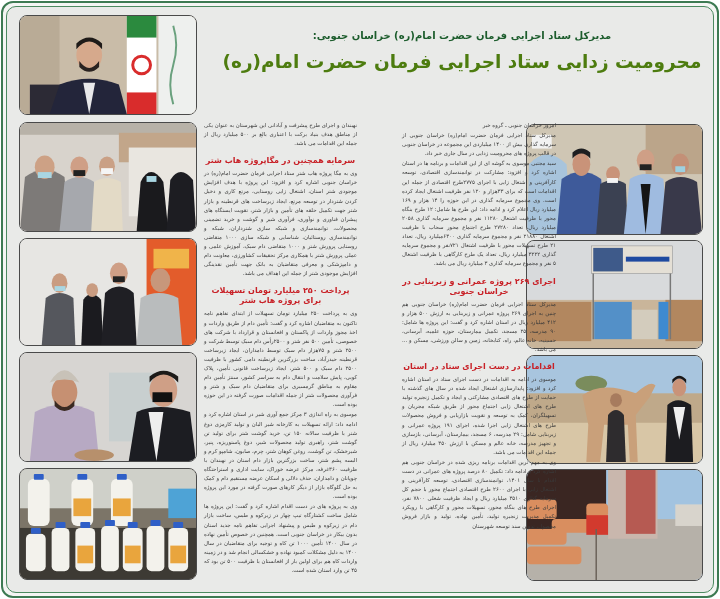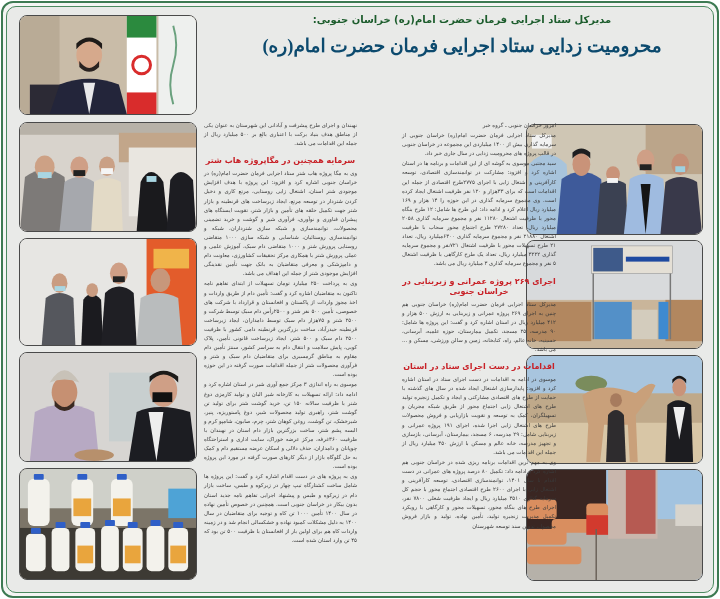--- a/index.html
+++ b/index.html
@@ -9,22 +9,22 @@
   .frame-outer {
     position: absolute; left: 1px; top: 1px; width: 718px; height: 597px;
     border: 2px solid #3d7a52; border-radius: 12px; background: #f4f5f3;
   }
   .frame-inner {
     position: absolute; left: 6px; top: 6px; width: 708px; height: 587px;
     border: 1.5px solid #4c8a60; border-radius: 10px; background: #e9eae8;
   }
 
   .header { position: absolute; left: 222px; top: 12px; width: 480px; height: 95px; text-align: center; direction: rtl; }
-  .kicker { font-size: 10px; font-weight: bold; color: #1d5d2d; margin-top: 2px; }
-  .title { font-size: 18.5px; font-weight: bold; color: #0c4a6e; line-height: 30px; letter-spacing: -0.3px; font-family: Liberation Serif, serif; }
+  .kicker { font-size: 10px; font-weight: bold; color: #1d5d2d; margin-top: 18px; }
+  .title { font-size: 18.5px; font-weight: bold; color: #4d7c0f; line-height: 30px; letter-spacing: -0.3px; }
   .title.l1 { margin-top: 6px; }
 
   .photo {
     position: absolute; border: 1.5px solid #4a4a4a; border-radius: 8px; overflow: hidden;
   }
   .photo svg { display: block; width: 100%; height: 100%; }
 
   .col { position: absolute; direction: rtl; text-align: justify; font-size: 5.4px; line-height: 9.1px; color: #3a3a3a; }
   .col p { margin-bottom: 1px; }
   .sec-h { color: #c82127; font-weight: bold; font-size: 8px; text-align: center; margin: 8px 0 3px; line-height: 10px; }
@@ -238,16 +238,17 @@
   <p>مدیرکل ستاد اجرایی فرمان حضرت امام(ره) خراسان جنوبی هم چنین به اجرای ۲۶۹ پروژه عمرانی و زیربنایی به ارزش ۵۰۰ هزار و ۴۱۲ میلیارد ریال در استان اشاره کرد و گفت: این پروژه ها شامل: ۹۰ مدرسه، ۲۵ مسجد، تکمیل بیمارستان، حوزه علمیه، آبرسانی، حسینیه، خانه عالم، راه، کتابخانه، زمین و سالن ورزشی، مسکن و ... می باشد.</p>
   <div class="sec-h">اقدامات در دست اجرای ستاد در استان</div>
   <p>موسوی در ادامه به اقدامات در دست اجرای ستاد در استان اشاره کرد و افزود: پایدارسازی اشتغال ایجاد شده در سال های گذشته با حمایت از طرح های اقتصادی مشارکتی و ایجاد و تکمیل زنجیره تولید طرح های اشتغال زایی اجتماع محور از طریق شبکه مجریان و تسهیلگران، کمک به توسعه و تقویت بازاریابی و فروش محصولات طرح های اشتغال زایی اجرا شده، اجرای ۱۹۱ پروژه عمرانی و زیربنایی شامل: ۲۹ مدرسه، ۶ مسجد، بیمارستان، آبرسانی، بازسازی و تجهیز مدرسه، خانه عالم و مسکن با ارزش ۳۵۰ میلیارد ریال از جمله این اقدامات می باشد.</p>
   <p>وی به مهم ترین اقدامات برنامه ریزی شده در خراسان جنوبی هم اشاره کرد و ادامه داد: تکمیل ۸۰ درصد پروژه های عمرانی در دست اقدام تا سال ۱۴۰۱، توانمندسازی اقتصادی، توسعه کارآفرینی و اشتغال زایی با اجرای ۲۶۰۰ طرح اقتصادی اجتماع محور با حجم کل سرمایه گذاری ۳۵۱۰ میلیارد ریال و ایجاد ظرفیت شغلی ۷۸۰۰ نفر، اجرای طرح های بنگاه محور، تسهیلات محور و کارگاهی با رویکرد تکمیل مدیریت زنجیره تولید، تأمین نهاده، تولید و بازار فروش محصول، تدوین سند توسعه شهرستان</p>
 </div>
 
 <div class="col" style="left:204px;top:121px;width:153px;">
   <p>نهبندان و اجرای طرح پیشرفت و آبادانی این شهرستان به عنوان یکی از مناطق هدف بنیاد برکت با اعتباری بالغ بر ۵۰۰ میلیارد ریال از جمله این اقدامات می باشد.</p>
   <div class="sec-h">سرمایه همچنین در مگاپروژه هاب شتر</div>
   <p>وی به مگا پروژه هاب شتر ستاد اجرایی فرمان حضرت امام(ره) در خراسان جنوبی اشاره کرد و افزود: این پروژه با هدف افزایش موجودی شتر استان، اشتغال زایی روستایی، مرتع کاری و دخیل کردن شتردار در توسعه مرتع، ایجاد زیرساخت های قرنطینه و بازار شتر جهت تکمیل حلقه های تأمین و بازار شتر، تقویت ایستگاه های پیشران فناوری و نوآوری، فرآوری شیر و گوشت و خرید تضمینی محصولات، توانمندسازی و شبکه سازی شترداران، شبکه و توانمندسازی روستائیان، شناسایی و شبکه سازی ۱۰۰۰ متقاضی روستایی پرورش شتر و ۱۰۰۰ متقاضی دام سبک، آموزش علمی و عملی پرورش شتر با همکاری مرکز تحقیقات کشاورزی، معاونت دام و دامپزشکی و معرفی متقاضیان به بانک جهت تأمین نقدینگی افزایش موجودی شتر از جمله این اهداف می باشد.</p>
+  <div class="sec-h">پرداخت ۲۵۰ میلیارد تومان تسهیلات برای پروژه هاب شتر</div>
   <p>وی به پرداخت ۲۵۰ میلیارد تومان تسهیلات از ابتدای تفاهم نامه تاکنون به متقاضیان اشاره کرد و گفت: تأمین دام از طریق واردات و اخذ مجوز واردات از پاکستان و افغانستان و قرارداد با شرکت های خصوصی، تأمین ۵۰۰ نفر شتر و ۲۵۰۰رأس دام سبک توسط شرکت و ۲۵۰۰ شتر و ۷۵هزار دام سبک توسط دامداران، ایجاد زیرساخت قرنطینه حیدرآباد، ساخت بزرگترین قرنطینه دامی کشور با ظرفیت ۲۵۰۰ دام سبک و ۵۰۰ شتر، ایجاد زیرساخت قانونی تأمین، پلاک کوبی، پایش سلامت و انتقال دام به سراسر کشور، سنتز تأمین دام مقاوم به مناطق گرمسیری برای متقاضیان دام سبک و شتر و فرآوری محصولات شتر از جمله اقدامات صورت گرفته در این حوزه بوده است.</p>
   <p>موسوی به راه اندازی ۳ مرکز جمع آوری شیر در استان اشاره کرد و ادامه داد: ارائه تسهیلات به کارخانه شیر البان و تولید کارمزی دوغ شتر با ظرفیت سالانه ۱۵۰ تن، خرید گوشت شتر برای تولید تن گوشت شتر، راهبری تولید محصولات شیر، دوغ پاستوریزه، پنیر، شیرخشک، تن گوشت، روغن کوهان شتر، چرم، صابون، شامپو کرم و البسه پشم شتر، ساخت بزرگترین بازار دام استان در نهبندان با ظرفیت ۳۶۰غرفه، مرکز عرضه خوراک، سایت اداری و استراحتگاه چوپانان و دامداران، حذف دلالی و اسکان عرضه مستقیم دام و کمک به حل گلوگاه بازار از دیگر کارهای صورت گرفته در مورد این پروژه بوده است.</p>
   <p>وی به پروژه های در دست اقدام اشاره کرد و گفت: این پروژه ها شامل ساخت کشتارگاه تیپ چهار در زیرکوه و طبس، ساخت بازار دام در زیرکوه و طبس و پیشنهاد اجرایی تفاهم نامه جدید استان بدون بیکار در خراسان جنوبی است. همچنین در خصوص تأمین نهاده در سال ۱۴۰۰ تأمین ۱۰۰۰ تن کاه و توجیه برای متقاضیان در سال ۱۴۰۰ به دلیل مشکلات کمبود نهاده و خشکسالی انجام شد و در زمینه واردات کاه هم برای اولین بار از افغانستان با ظرفیت ۵۰۰ تن بود که ۴۵ تن وارد استان شده است.</p>
 </div>
 
 </body></html>

